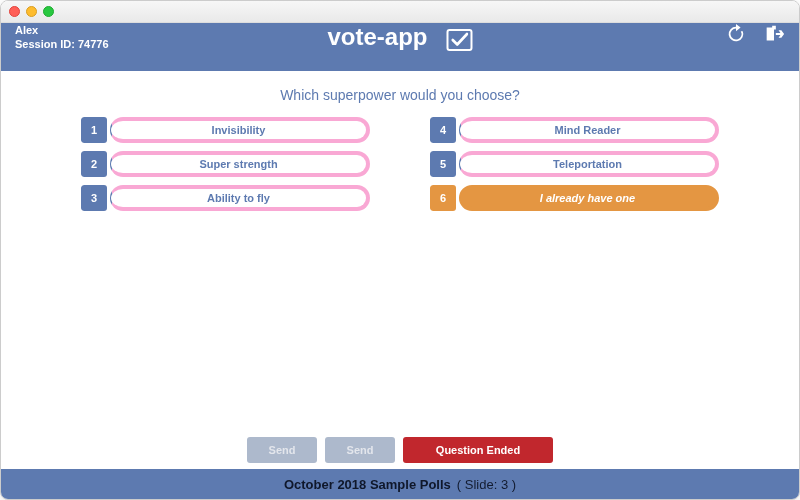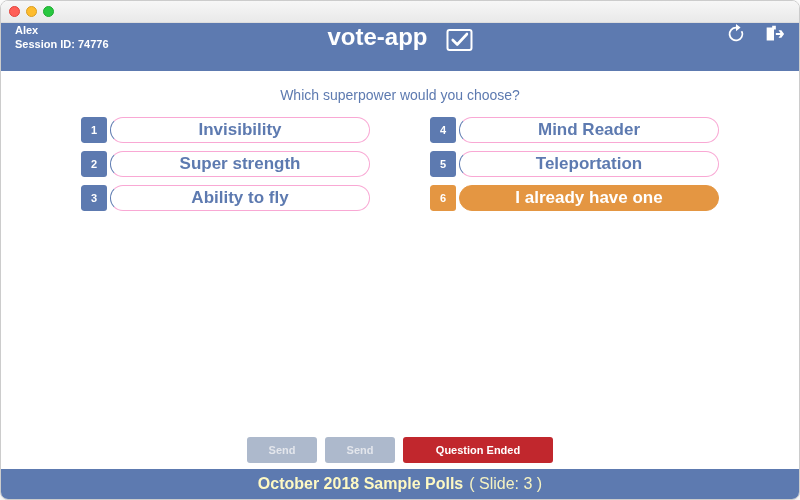--- a/index.html
+++ b/index.html
@@ -63,47 +63,47 @@
     cursor: pointer;
   }
   .opt-num {
     width: 26px; background: #5d7ab0; color: #fff;
     display: flex; align-items: center; justify-content: center;
     font-size: 11px; font-weight: 700;
     border-radius: 3px;
   }
   .opt-label {
     flex: 1; display: flex; align-items: center; justify-content: center;
-    font-size: 17px; font-weight: 600; color: #5d7ab0;
-    border: 1px solid #f9a8d4; border-left: none;
+    font-size: 11px; font-weight: 600; color: #5d7ab0;
+    border: 4px solid #f9a8d4; border-left: none;
     border-top-right-radius: 3px; border-bottom-right-radius: 3px;
     background: #fff; margin-left: 3px;
     border-radius: 13px;
     border-left: 1px solid #5d7ab0;
   }
   .option.selected .opt-num { background: #e49642; }
-  .option.selected .opt-label { background: #e49642; color: #fff; border-color: #e49642; }
+  .option.selected .opt-label { background: #e49642; color: #fff; border-color: #e49642; font-style: italic; }
 
   .bottom-bar {
     padding: 10px 0 6px;
     display: flex; justify-content: center; gap: 8px;
   }
   .btn {
     height: 26px; min-width: 70px; padding: 0 14px;
     border-radius: 3px; border: none;
     font-size: 11px; font-weight: 700;
     display: inline-flex; align-items: center; justify-content: center; margin-top: 48px;
   }
   .btn.disabled { background: #adb9cc; color: #e3e6ec; cursor: default; }
   .btn.status { background: #c1272d; color: #fff; min-width: 150px; cursor: default; }
 
   .footer {
-    background: #5d7ab0; color: #fef9c3;
+    background: #5d7ab0; color: #0f172a;
     height: 30px; display: flex; align-items: center; justify-content: center;
-    font-size: 16px; font-weight: 700; gap: 6px;
+    font-size: 13px; font-weight: 700; gap: 6px;
   }
   .footer .slide-info { font-weight: 400; opacity: 0.95; }
 </style>
 </head>
 <body>
 
 <div class="window">
 
   <div class="titlebar">
     <div class="traffic tl-close"></div>

